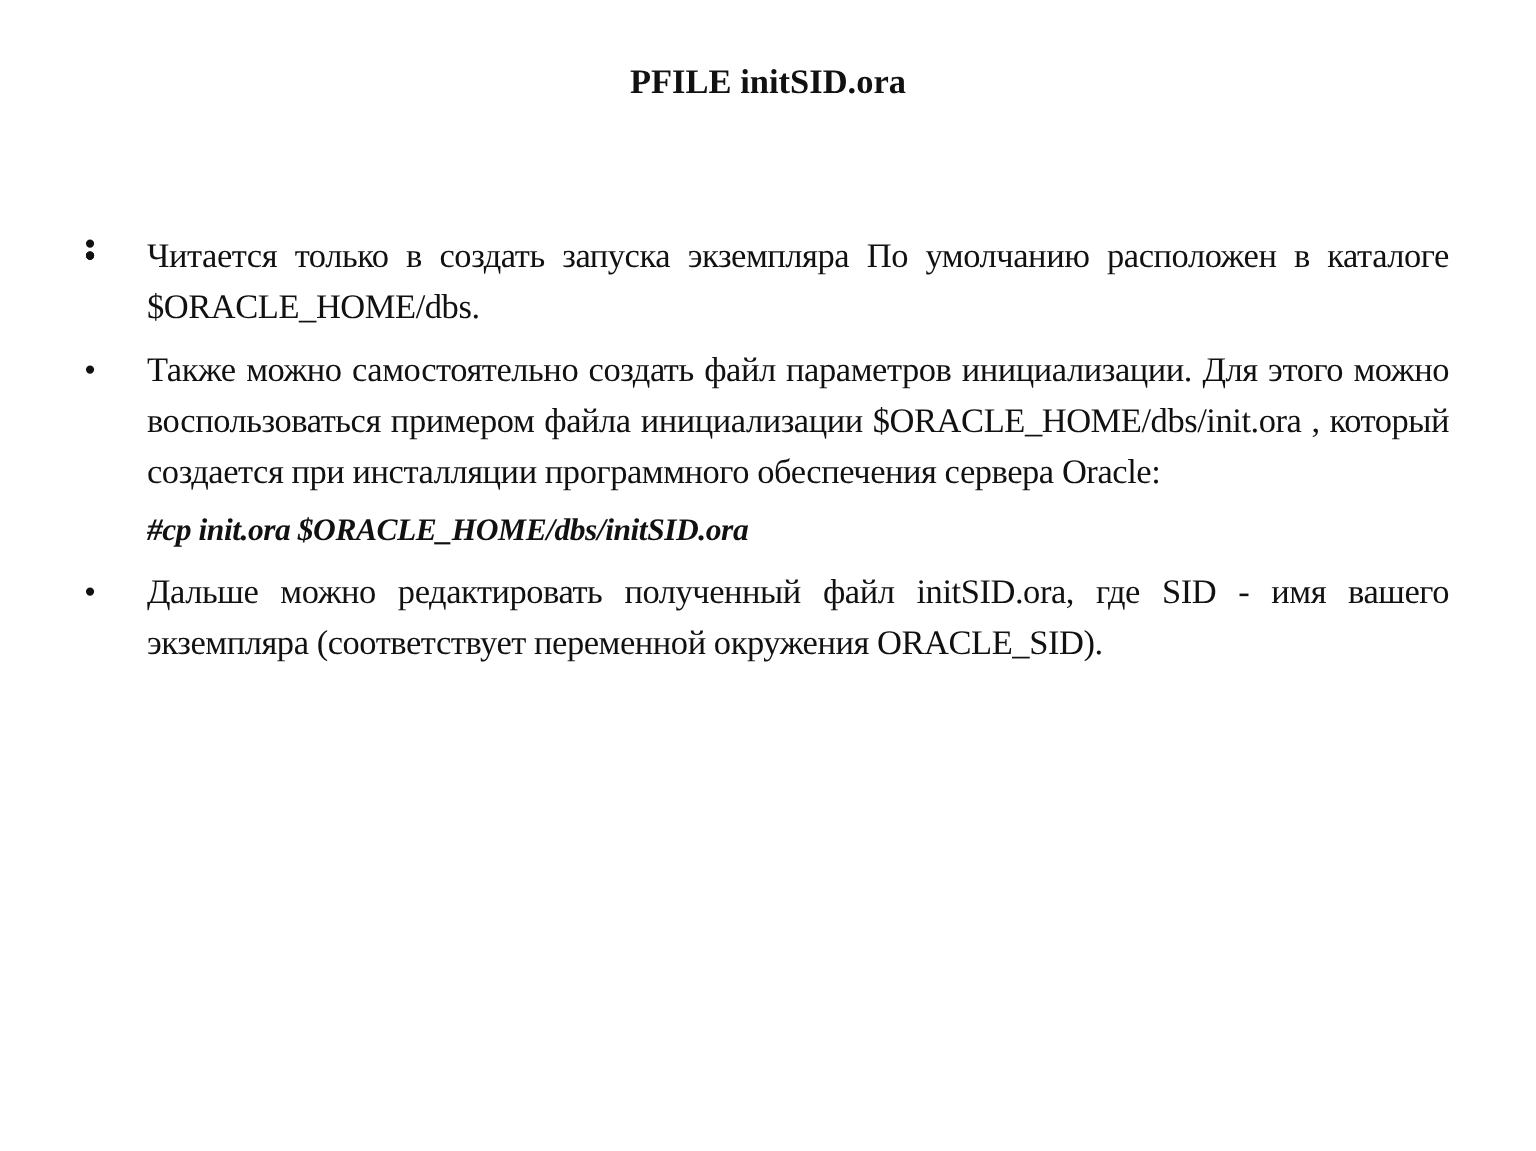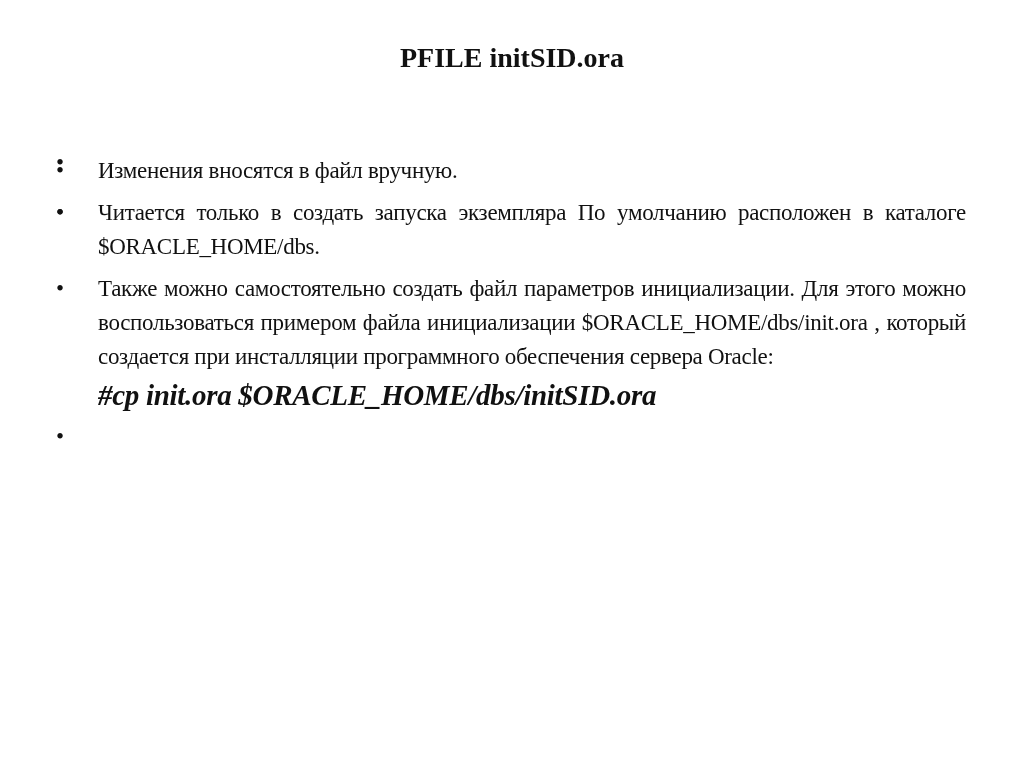--- a/index.html
+++ b/index.html
@@ -1,47 +1,47 @@
 <!DOCTYPE html>
 <html><head>
 <meta charset="utf-8">
 <style>
   html, body { margin:0; padding:0; background:#ffffff; }
   body { width:1024px; height:767px; overflow:hidden; position:relative;
          font-family:"Liberation Serif","DejaVu Serif",serif; color:#111; }
   .title { position:absolute; top:42px; left:0; width:1024px; text-align:center;
-           font-weight:bold; font-size:28px; letter-spacing:0; }
+           font-weight:bold; font-size:23px; letter-spacing:0; }
   .list { position:absolute; left:56px; top:146px; width:910px; margin:0; padding:0; list-style:none; }
   .item { position:relative; padding-left:42px; font-size:23px; line-height:34px;
           text-align:justify; margin-bottom:8px; letter-spacing:-0.3px; }
   .bullet { position:absolute; left:0; top:0; width:20px; }
-  .cmd { position:relative; padding-left:42px; font-size:29px; line-height:34px;
+  .cmd { position:relative; padding-left:42px; font-size:21px; line-height:34px;
          font-style:italic; font-weight:bold; margin:-4px 0 8px 0; letter-spacing:-0.3px; }
 </style>
 </head>
 <body>
 
 <div class="title">PFILE initSID.ora</div>
 
 <ul class="list">
   <li class="item">
     <span class="bullet">•</span>
   </li>
   <li class="item">
     <span class="bullet">•</span>
-    <span>Изменения вносятся в файл вручную.</span>
   </li>
   <li class="item">
     <span class="bullet">•</span>
   </li>
   <li class="item">
     <span class="bullet">•</span>
     <span>Читается только в создать запуска экземпляра По умолчанию расположен в каталоге $ORACLE_HOME/dbs.</span>
   </li>
   <li class="item">
     <span class="bullet">•</span>
     <span>Также можно самостоятельно создать файл параметров инициализации. Для этого можно воспользоваться примером файла инициализации $ORACLE_HOME/dbs/init.ora , который создается при инсталляции программного обеспечения сервера Oracle:</span>
   </li>
   <li class="cmd">#cp init.ora $ORACLE_HOME/dbs/initSID.ora</li>
   <li class="item">
     <span class="bullet">•</span>
+    <span>Дальше можно редактировать полученный файл initSID.ora, где SID - имя вашего экземпляра (соответствует переменной окружения ORACLE_SID).</span>
   </li>
 </ul>
 
 </body></html>

